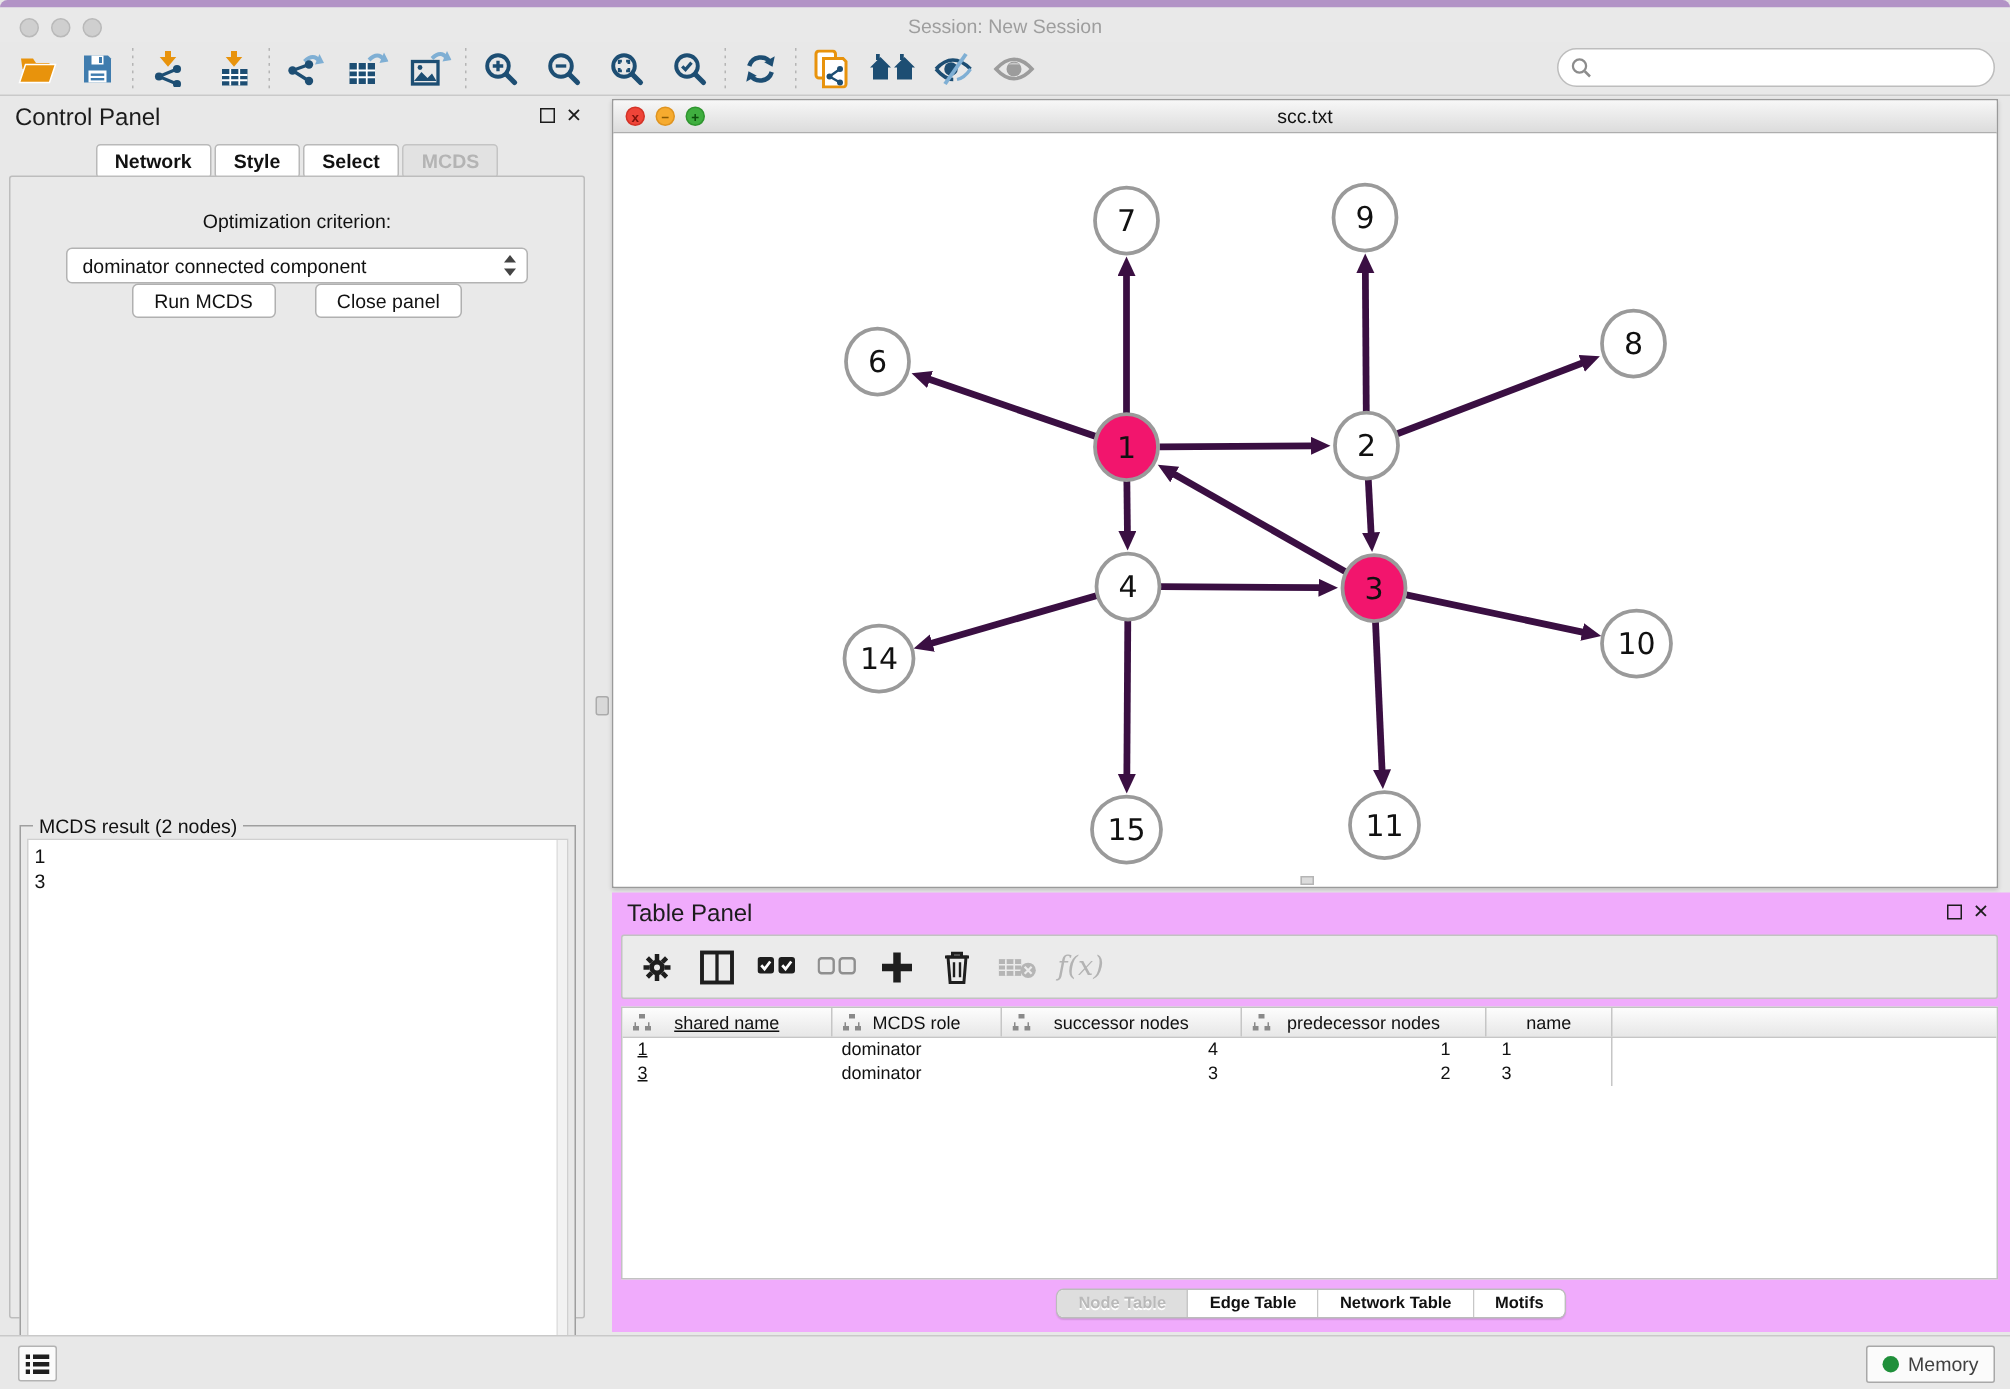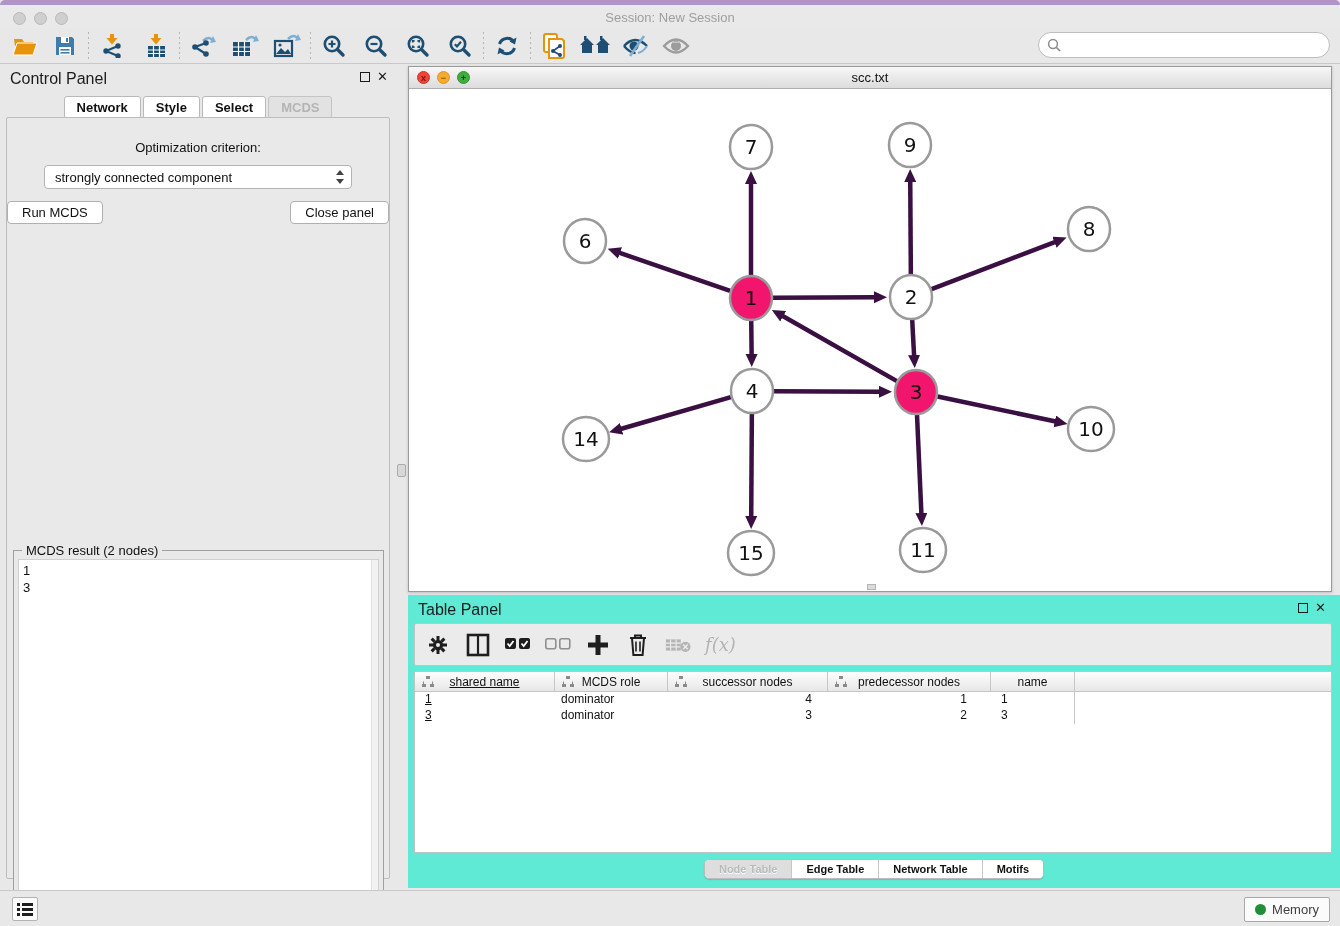--- a/index.html
+++ b/index.html
@@ -31,21 +31,21 @@
   .cp-tabs { position:absolute; left:0; top:32px; width:100%; display:flex; justify-content:center; gap:2px; }
   .cp-tab { font-size:13px; font-weight:bold; padding:3px 12px; background:#fff; border:1px solid #b9b9b9; border-radius:3px; color:#111; }
   .cp-tab.active { background:#e2e2e2; color:#b4b4b4; border-color:#c4c4c4; }
 
   .cp-body { position:absolute; left:6px; top:53px; width:384px; height:762px; border:1px solid #bdbdbd; background:#e9e9e9; border-radius:2px; }
   .opt-label { margin-top:22px; text-align:center; font-size:13px; color:#111; }
   .dropdown { position:relative; margin:10px auto 0; width:308px; height:24px; background:#fff; border:1px solid #b3b3b3; border-radius:4px; display:flex; align-items:center; padding-left:10px; font-size:13px; color:#111; }
   .dd-spin { position:absolute; right:6px; top:3px; width:10px; height:16px; }
   .dd-spin:before { content:""; position:absolute; left:1px; top:1px; border-left:4px solid transparent; border-right:4px solid transparent; border-bottom:5px solid #444; }
   .dd-spin:after { content:""; position:absolute; left:1px; bottom:1px; border-left:4px solid transparent; border-right:4px solid transparent; border-top:5px solid #444; }
-  .cp-buttons { margin-top:12px; display:flex; justify-content:space-between; gap:26px; }
+  .cp-buttons { margin-top:0; display:flex; justify-content:center; gap:26px; }
   .cp-btn { font-size:13px; padding:3px 14px; background:#fff; border:1px solid #b0b0b0; border-radius:4px; color:#111; }
 
   .result-box { position:absolute; left:6px; top:432px; width:371px; height:380px; border:1px solid #9f9f9f; background:#e9e9e9; }
   .result-legend { position:absolute; left:8px; top:-8px; background:#e9e9e9; padding:0 4px; font-size:13px; color:#111; }
   .result-text { position:absolute; left:4px; top:8px; right:4px; bottom:4px; background:#fff; border:1px solid #d0d0d0; font-size:13px; color:#111; padding:2px 4px; line-height:17px; overflow:hidden; }
   .result-scroll { position:absolute; right:0; top:0; width:7px; height:100%; background:#f2f2f2; border-left:1px solid #e0e0e0; }
 
   .v-splitter-handle { position:absolute; left:397px; top:464px; width:9px; height:13px; background:#d8d8d8; border:1px solid #ababab; border-radius:2px; }
 
   
@@ -53,21 +53,21 @@
   .net-titlebar { position:relative; height:22px; background:linear-gradient(#f7f7f7,#dcdcdc); border-bottom:1px solid #aeaeae; }
   .net-title { position:absolute; width:100%; top:3px; text-align:center; font-size:13px; color:#111; }
   .light { position:absolute; top:4px; width:13px; height:13px; border-radius:50%; font-size:9px; font-weight:bold; line-height:13px; text-align:center; }
   .light-close { left:8px;  background:#ef4438; border:1px solid #d33327; color:#7e120b; }
   .light-min   { left:28px; background:#f6ab2f; border:1px solid #df9420; color:#8a5a04; }
   .light-zoom  { left:48px; background:#3fae3f; border:1px solid #2f952f; color:#0c4d0c; }
   .net-canvas { position:relative; width:922px; height:502px; background:#fff; overflow:hidden; }
   .net-resize-handle { position:absolute; left:458px; bottom:1px; width:9px; height:6px; background:#dcdcdc; border:1px solid #b5b5b5; }
 
   
-  .table-panel { position:absolute; left:408px; top:595px; width:932px; height:293px; background:#5eead4; }
+  .table-panel { position:absolute; left:408px; top:595px; width:932px; height:293px; background:#f0abfc; }
   .tp-float{ right:32px; } .tp-close{ right:14px; }
   .tp-toolbar { position:absolute; left:6px; top:28px; width:918px; height:43px; border:1px solid #c2c2c2; border-radius:2px; background:#ebebeb; display:flex; align-items:center; padding-left:10px; gap:14px; }
   .tp-icon { display:inline-flex; align-items:center; justify-content:center; width:26px; height:28px; }
   .fx-label { font-family:"DejaVu Serif",serif; font-style:italic; font-size:18px; color:#b3b3b3; }
 
   .tp-table { position:absolute; left:6px; top:76px; width:918px; height:182px; background:#fff; border:1px solid #c2c2c2; overflow:hidden; }
   .tp-header { display:flex; height:20px; background:linear-gradient(#fdfdfd,#e7e7e7); border-bottom:1px solid #c6c6c6; }
   .th-cell { display:flex; align-items:center; justify-content:center; gap:6px; font-size:12px; color:#111; border-right:1px solid #c6c6c6; position:relative; }
   .th-icon { position:absolute; left:7px; top:4px; }
   .c0{width:140px;text-decoration:underline;} .c1{width:113px;} .c2{width:160px;} .c3{width:163px;} .c4{width:84px; border-right:1px solid #c6c6c6;}
@@ -256,21 +256,21 @@
     </div>
     <div class="cp-tabs">
       <span class="cp-tab">Network</span>
       <span class="cp-tab">Style</span>
       <span class="cp-tab">Select</span>
       <span class="cp-tab active">MCDS</span>
     </div>
     <div class="cp-body">
       <div class="opt-label">Optimization criterion:</div>
       <div class="dropdown">
-        <span>strongly connected component</span>
+        <span>dominator connected component</span>
         <span class="dd-spin"></span>
       </div>
       <div class="cp-buttons">
         <button class="cp-btn">Run MCDS</button>
         <button class="cp-btn">Close panel</button>
       </div>
       <div class="result-box">
         <span class="result-legend">MCDS result (2 nodes)</span>
         <div class="result-text">
           <div>1</div>

